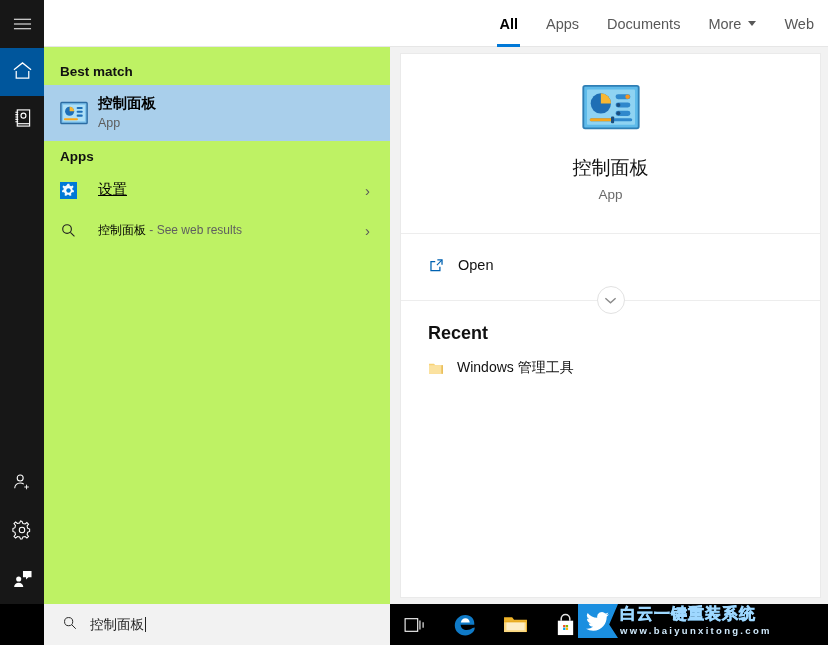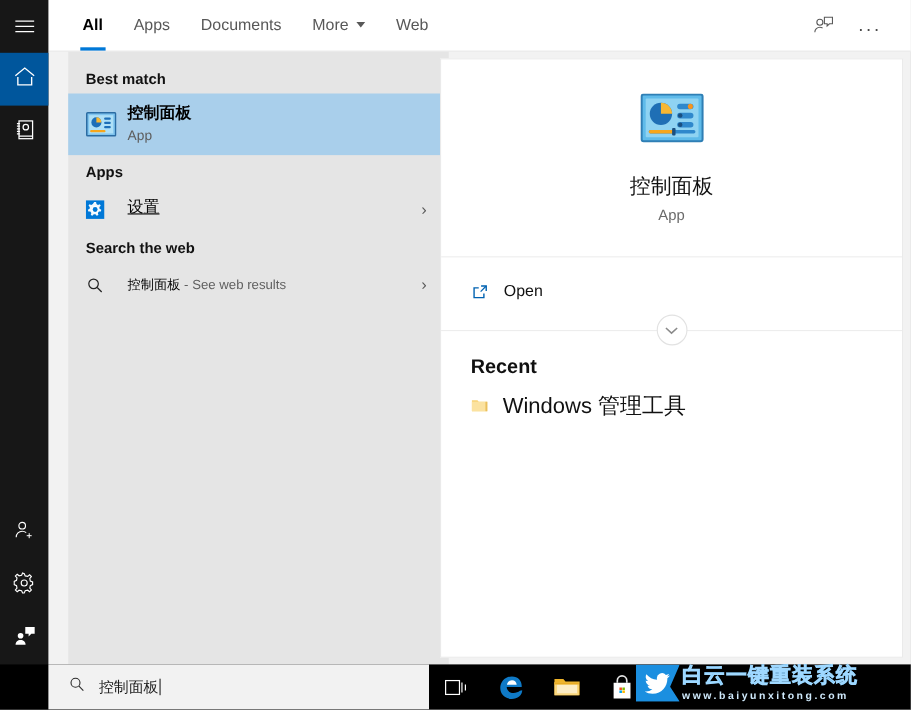--- a/index.html
+++ b/index.html
@@ -47,20 +47,21 @@
     background: #f2f2f2;
   }
 
   
   .tabbar {
     position: absolute; left: 0; top: 0;
     width: 784px; height: 47px;
     background: #ffffff;
     display: flex; align-items: flex-end;
     border-bottom: 1px solid #e6e6e6;
+    flex-direction: column;
   }
   .tabs { display: flex; align-items: flex-end; height: 47px; padding-left: 17px; }
   .tab {
     position: relative;
     height: 47px;
     display: flex; align-items: center;
     padding: 0 14px;
     font-size: 14.5px;
     color: #585858;
     white-space: nowrap;
@@ -87,23 +88,23 @@
   }
   .hdr-icon {
     width: 34px; height: 34px;
     display: flex; align-items: center; justify-content: center;
     color: #5a5a5a;
   }
   .dots { letter-spacing: 2.5px; font-size: 17px; color: #4a4a4a; line-height: 1; }
 
   
   .results {
-    position: absolute; left: 18px; top: 47px;
+    position: absolute; left: 0; top: 47px;
     width: 346px; height: 557px;
-    background: #e5e5e5;
+    background: #bef264;
     padding-top: 9px;
   }
   .group-head {
     font-size: 13.5px;
     font-weight: 700;
     color: #111;
     padding: 8px 0 6px 16px;
   }
   .res-row {
     display: flex; align-items: center;
@@ -170,21 +171,21 @@
   }
   .pv-recent { padding-top: 22px; }
   .pv-recent-head {
     font-size: 18px; font-weight: 700; color: #111;
     padding-left: 27px; padding-bottom: 8px;
   }
   .recent-row {
     display: flex; align-items: center;
     height: 32px;
     padding-left: 27px;
-    font-size: 20px; color: #111;
+    font-size: 14px; color: #111;
   }
   .recent-row .r-ico { width: 29px; display: flex; align-items: center; }
 
   
   .taskbar {
     position: absolute; left: 0; bottom: 0;
     width: 828px; height: 41px;
     background: #000000;
     display: flex; align-items: center;
     z-index: 40;
@@ -230,21 +231,21 @@
   }
   .wm-bird {
     width: 40px; height: 34px;
     display: flex; align-items: center; justify-content: center;
     background: #1b8fe0;
     clip-path: polygon(0 0, 100% 0, 78% 60%, 100% 100%, 0 100%);
     color: #fff;
   }
   .wm-text { display: flex; flex-direction: column; margin-left: 2px; }
   .wm-cn {
-    font-size: 19px; font-weight: 700;
+    font-size: 16px; font-weight: 700;
     color: #2aa3ef;
     letter-spacing: 1px;
     line-height: 1;
     -webkit-text-stroke: 0.6px #9fd8ff;
   }
   .wm-url {
     font-size: 9.5px; font-weight: 700;
     color: #cfe9fb;
     letter-spacing: 2.3px;
     margin-top: 3px;
@@ -324,21 +325,20 @@
             <path d="M9 2h2l.4 2.1 1.6.9 2-0.8 1 1.7-1.5 1.5.2 1.8 1.9 1-.5 1.9-2.1.1-1.1 1.5.6 2-1.8.9-1.4-1.6h-1.8l-1.4 1.6-1.8-.9.6-2-1.1-1.5-2.1-.1-.5-1.9 1.9-1 .2-1.8L2.9 5.9l1-1.7 2 .8 1.6-.9z" fill="#fff" opacity="0.95"></path>
             <circle cx="10" cy="10" r="2.6" fill="#0078d7"></circle>
           </svg>
         </div>
         <div class="res-text">
           <div class="res-title normal">设置</div>
         </div>
         <div class="res-chevron">›</div>
       </div>
 
-      <div class="group-head">Search the web</div>
 
       <div class="res-row small">
         <div class="res-icon">
           <svg width="17" height="17" viewBox="0 0 20 20" fill="none" stroke="#222" stroke-width="1.3">
             <circle cx="8.3" cy="8.3" r="5.1"></circle>
             <path d="M12.2 12.2 L17 17"></path>
           </svg>
         </div>
         <div class="res-text">
           <div class="web-line">

